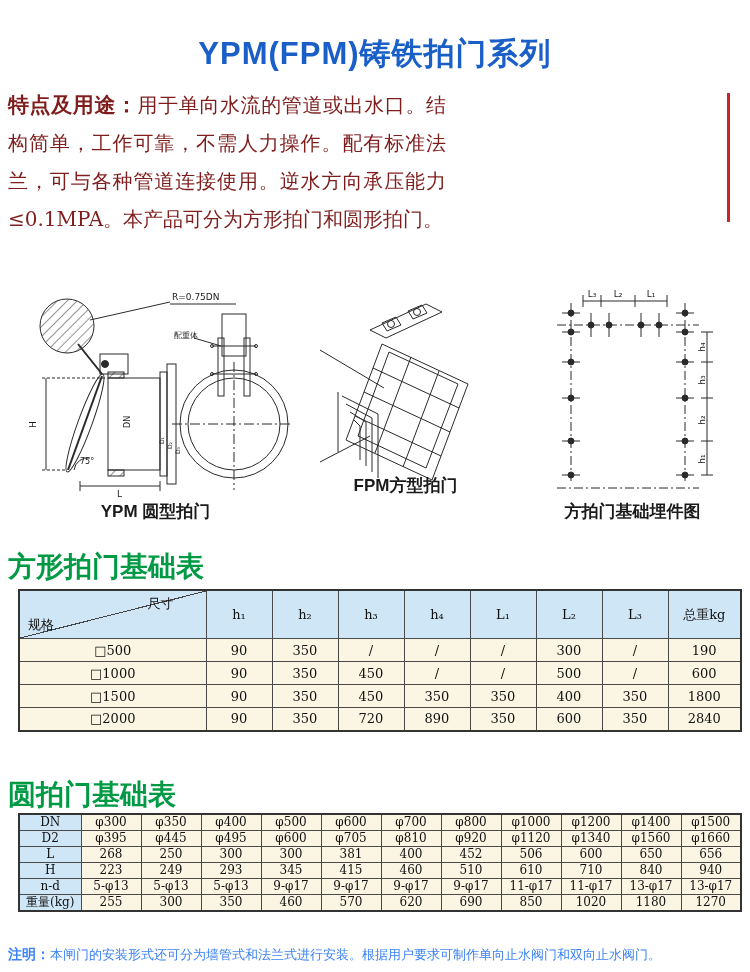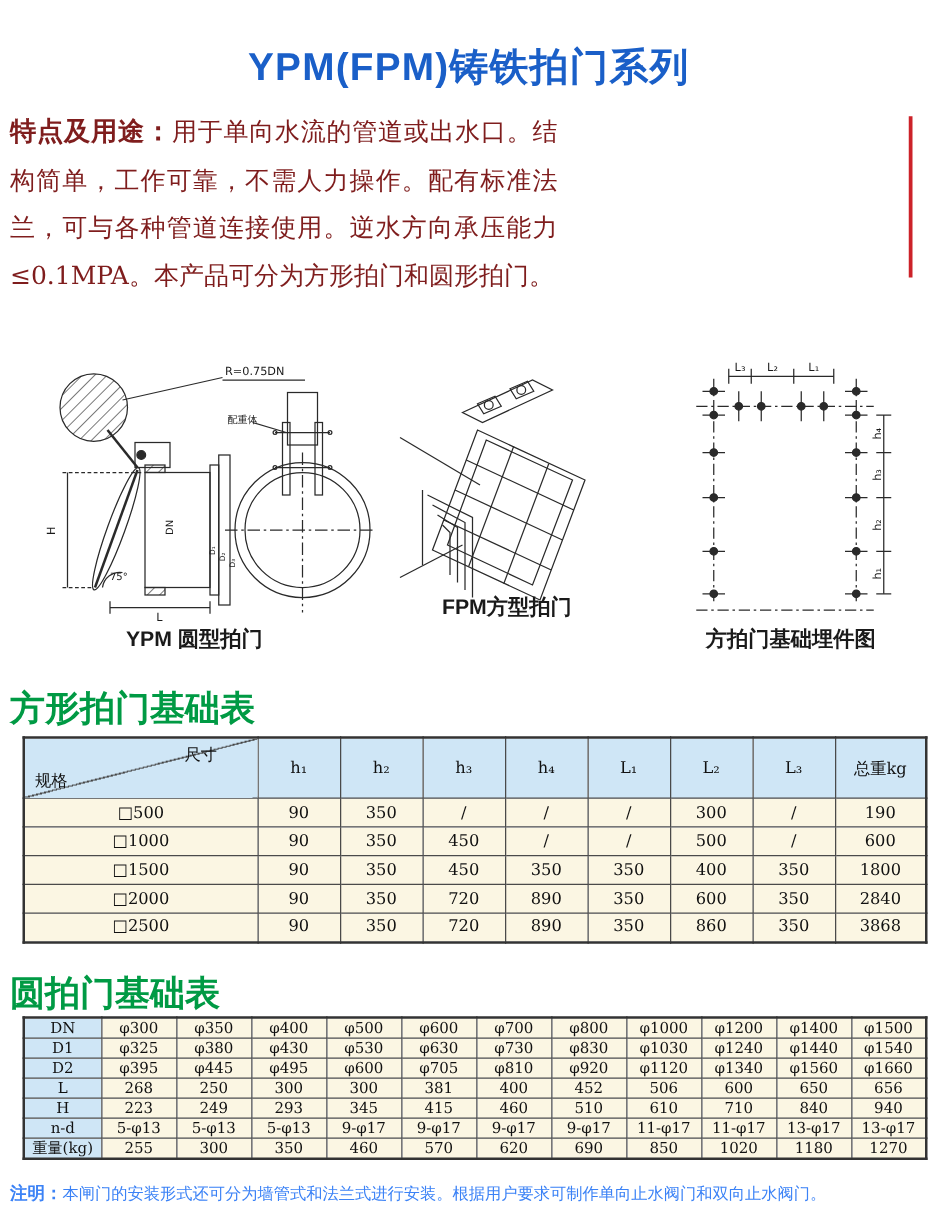--- a/index.html
+++ b/index.html
@@ -62,21 +62,21 @@
 <body>
 
 <div class="page">
 
   <h1 class="page-title">YPM(FPM)铸铁拍门系列</h1>
 
   <div class="red-line"></div>
 
   <p class="intro"><b>特点及用途：</b><span>用于单向水流的管道或出水口。结构简单，工作可靠，不需人力操作。配有标准法兰，可与各种管道连接使用。逆水方向承压能力≤0.1MPA。本产品可分为方形拍门和圆形拍门。</span></p>
 
-  <div class="fig" style="left:30px;top:286px;">
+  <div class="fig" style="left:22px;top:286px;">
     <svg class="drawing" width="270" height="212" viewBox="0 0 270 212">
       <defs>
         <pattern id="hatch" patternUnits="userSpaceOnUse" width="7" height="7" patternTransform="rotate(45)">
           <line x1="0" y1="0" x2="0" y2="7" stroke="#2a2a2a" stroke-width="1"></line>
         </pattern>
       </defs>
 
       <circle cx="45" cy="40" r="27" fill="url(#hatch)"></circle>
       <line x1="148" y1="16" x2="68" y2="34"></line>
       <line x1="148" y1="18" x2="214" y2="18"></line>
@@ -297,31 +297,20 @@
           <td>□2000</td>
           <td>90</td>
           <td>350</td>
           <td>720</td>
           <td>890</td>
           <td>350</td>
           <td>600</td>
           <td>350</td>
           <td>2840</td>
         </tr>
-        <tr>
-          <td>□2500</td>
-          <td>90</td>
-          <td>350</td>
-          <td>720</td>
-          <td>890</td>
-          <td>350</td>
-          <td>860</td>
-          <td>350</td>
-          <td>3868</td>
-        </tr>
       </tbody>
   </table>
 
   <h2 class="green-heading" id="rd-heading">圆拍门基础表</h2>
 
   <table id="round-table">
     <colgroup>
       <col style="width:62px;">
       <col style="width:60px;">
         <col style="width:60px;">
@@ -344,34 +333,20 @@
           <td>φ500</td>
           <td>φ600</td>
           <td>φ700</td>
           <td>φ800</td>
           <td>φ1000</td>
           <td>φ1200</td>
           <td>φ1400</td>
           <td>φ1500</td>
         </tr>
         <tr>
-          <th>D1</th>
-          <td>φ325</td>
-          <td>φ380</td>
-          <td>φ430</td>
-          <td>φ530</td>
-          <td>φ630</td>
-          <td>φ730</td>
-          <td>φ830</td>
-          <td>φ1030</td>
-          <td>φ1240</td>
-          <td>φ1440</td>
-          <td>φ1540</td>
-        </tr>
-        <tr>
           <th>D2</th>
           <td>φ395</td>
           <td>φ445</td>
           <td>φ495</td>
           <td>φ600</td>
           <td>φ705</td>
           <td>φ810</td>
           <td>φ920</td>
           <td>φ1120</td>
           <td>φ1340</td>

